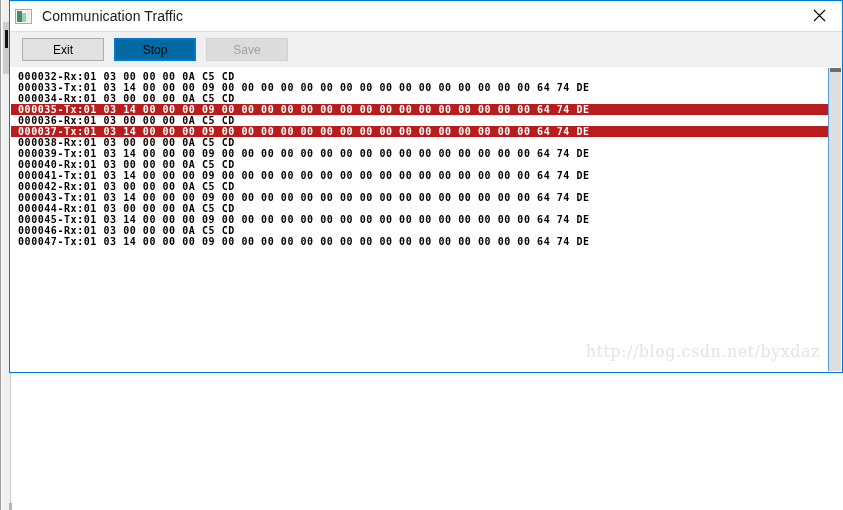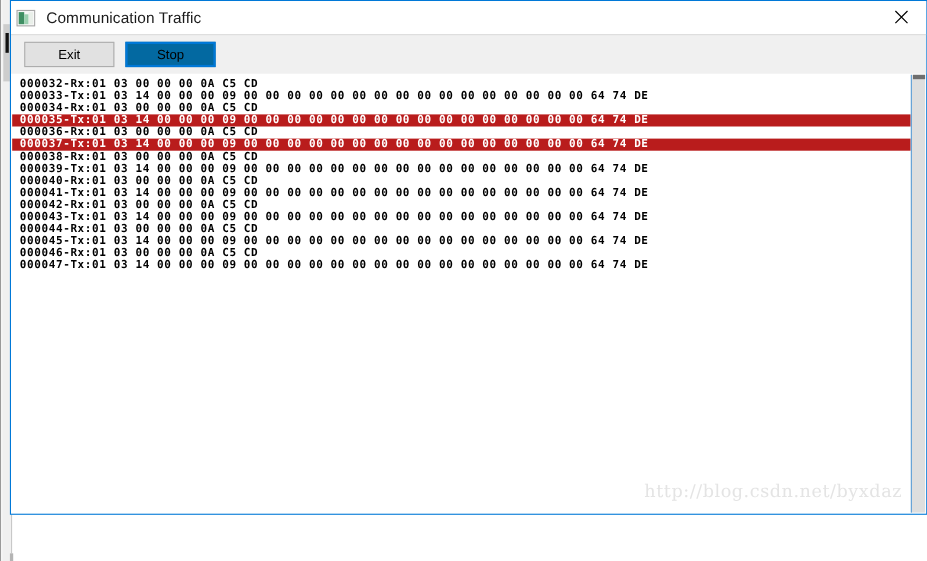--- a/index.html
+++ b/index.html
@@ -45,21 +45,21 @@
     left: 2px; top: 8px;
     width: 3px; height: 18px;
     background: #111111;
   }
 
   
   #dialog {
     position: absolute;
     left: 9px; top: 0;
     width: 834px;
-    height: 468px;
+    height: 373px;
     background: #ffffff;
     border: 1px solid #0078d7;
     box-sizing: border-box;
   }
 
   
   #titlebar {
     position: relative;
     height: 30px;
     background: #ffffff;
@@ -241,20 +241,21 @@
     <div id="close-button">
       <svg width="13" height="13" viewBox="0 0 13 13" aria-hidden="true">
         <path d="M1 1 L12 12 M12 1 L1 12" stroke="#000000" stroke-width="1.1" fill="none"></path>
       </svg>
     </div>
   </div>
 
   <div id="toolbar">
     <button class="tb-btn">Exit</button>
     <button class="tb-btn default">Stop</button>
+    <button class="tb-btn disabled" disabled="">Save</button>
   </div>
 
   <div id="log-wrap">
     <div id="log"><div class="log-line">000032-Rx:01 03 00 00 00 0A C5 CD</div><div class="log-line">000033-Tx:01 03 14 00 00 00 09 00 00 00 00 00 00 00 00 00 00 00 00 00 00 00 00 64 74 DE</div><div class="log-line">000034-Rx:01 03 00 00 00 0A C5 CD</div><div class="log-line sel">000035-Tx:01 03 14 00 00 00 09 00 00 00 00 00 00 00 00 00 00 00 00 00 00 00 00 64 74 DE</div><div class="log-line">000036-Rx:01 03 00 00 00 0A C5 CD</div><div class="log-line sel">000037-Tx:01 03 14 00 00 00 09 00 00 00 00 00 00 00 00 00 00 00 00 00 00 00 00 64 74 DE</div><div class="log-line">000038-Rx:01 03 00 00 00 0A C5 CD</div><div class="log-line">000039-Tx:01 03 14 00 00 00 09 00 00 00 00 00 00 00 00 00 00 00 00 00 00 00 00 64 74 DE</div><div class="log-line">000040-Rx:01 03 00 00 00 0A C5 CD</div><div class="log-line">000041-Tx:01 03 14 00 00 00 09 00 00 00 00 00 00 00 00 00 00 00 00 00 00 00 00 64 74 DE</div><div class="log-line">000042-Rx:01 03 00 00 00 0A C5 CD</div><div class="log-line">000043-Tx:01 03 14 00 00 00 09 00 00 00 00 00 00 00 00 00 00 00 00 00 00 00 00 64 74 DE</div><div class="log-line">000044-Rx:01 03 00 00 00 0A C5 CD</div><div class="log-line">000045-Tx:01 03 14 00 00 00 09 00 00 00 00 00 00 00 00 00 00 00 00 00 00 00 00 64 74 DE</div><div class="log-line">000046-Rx:01 03 00 00 00 0A C5 CD</div><div class="log-line">000047-Tx:01 03 14 00 00 00 09 00 00 00 00 00 00 00 00 00 00 00 00 00 00 00 00 64 74 DE</div></div>
     <div id="watermark">http://blog.csdn.net/byxdaz</div>
   </div>
 
   <div id="right-gutter">
     <div id="right-gutter-cap"></div>
   </div>

